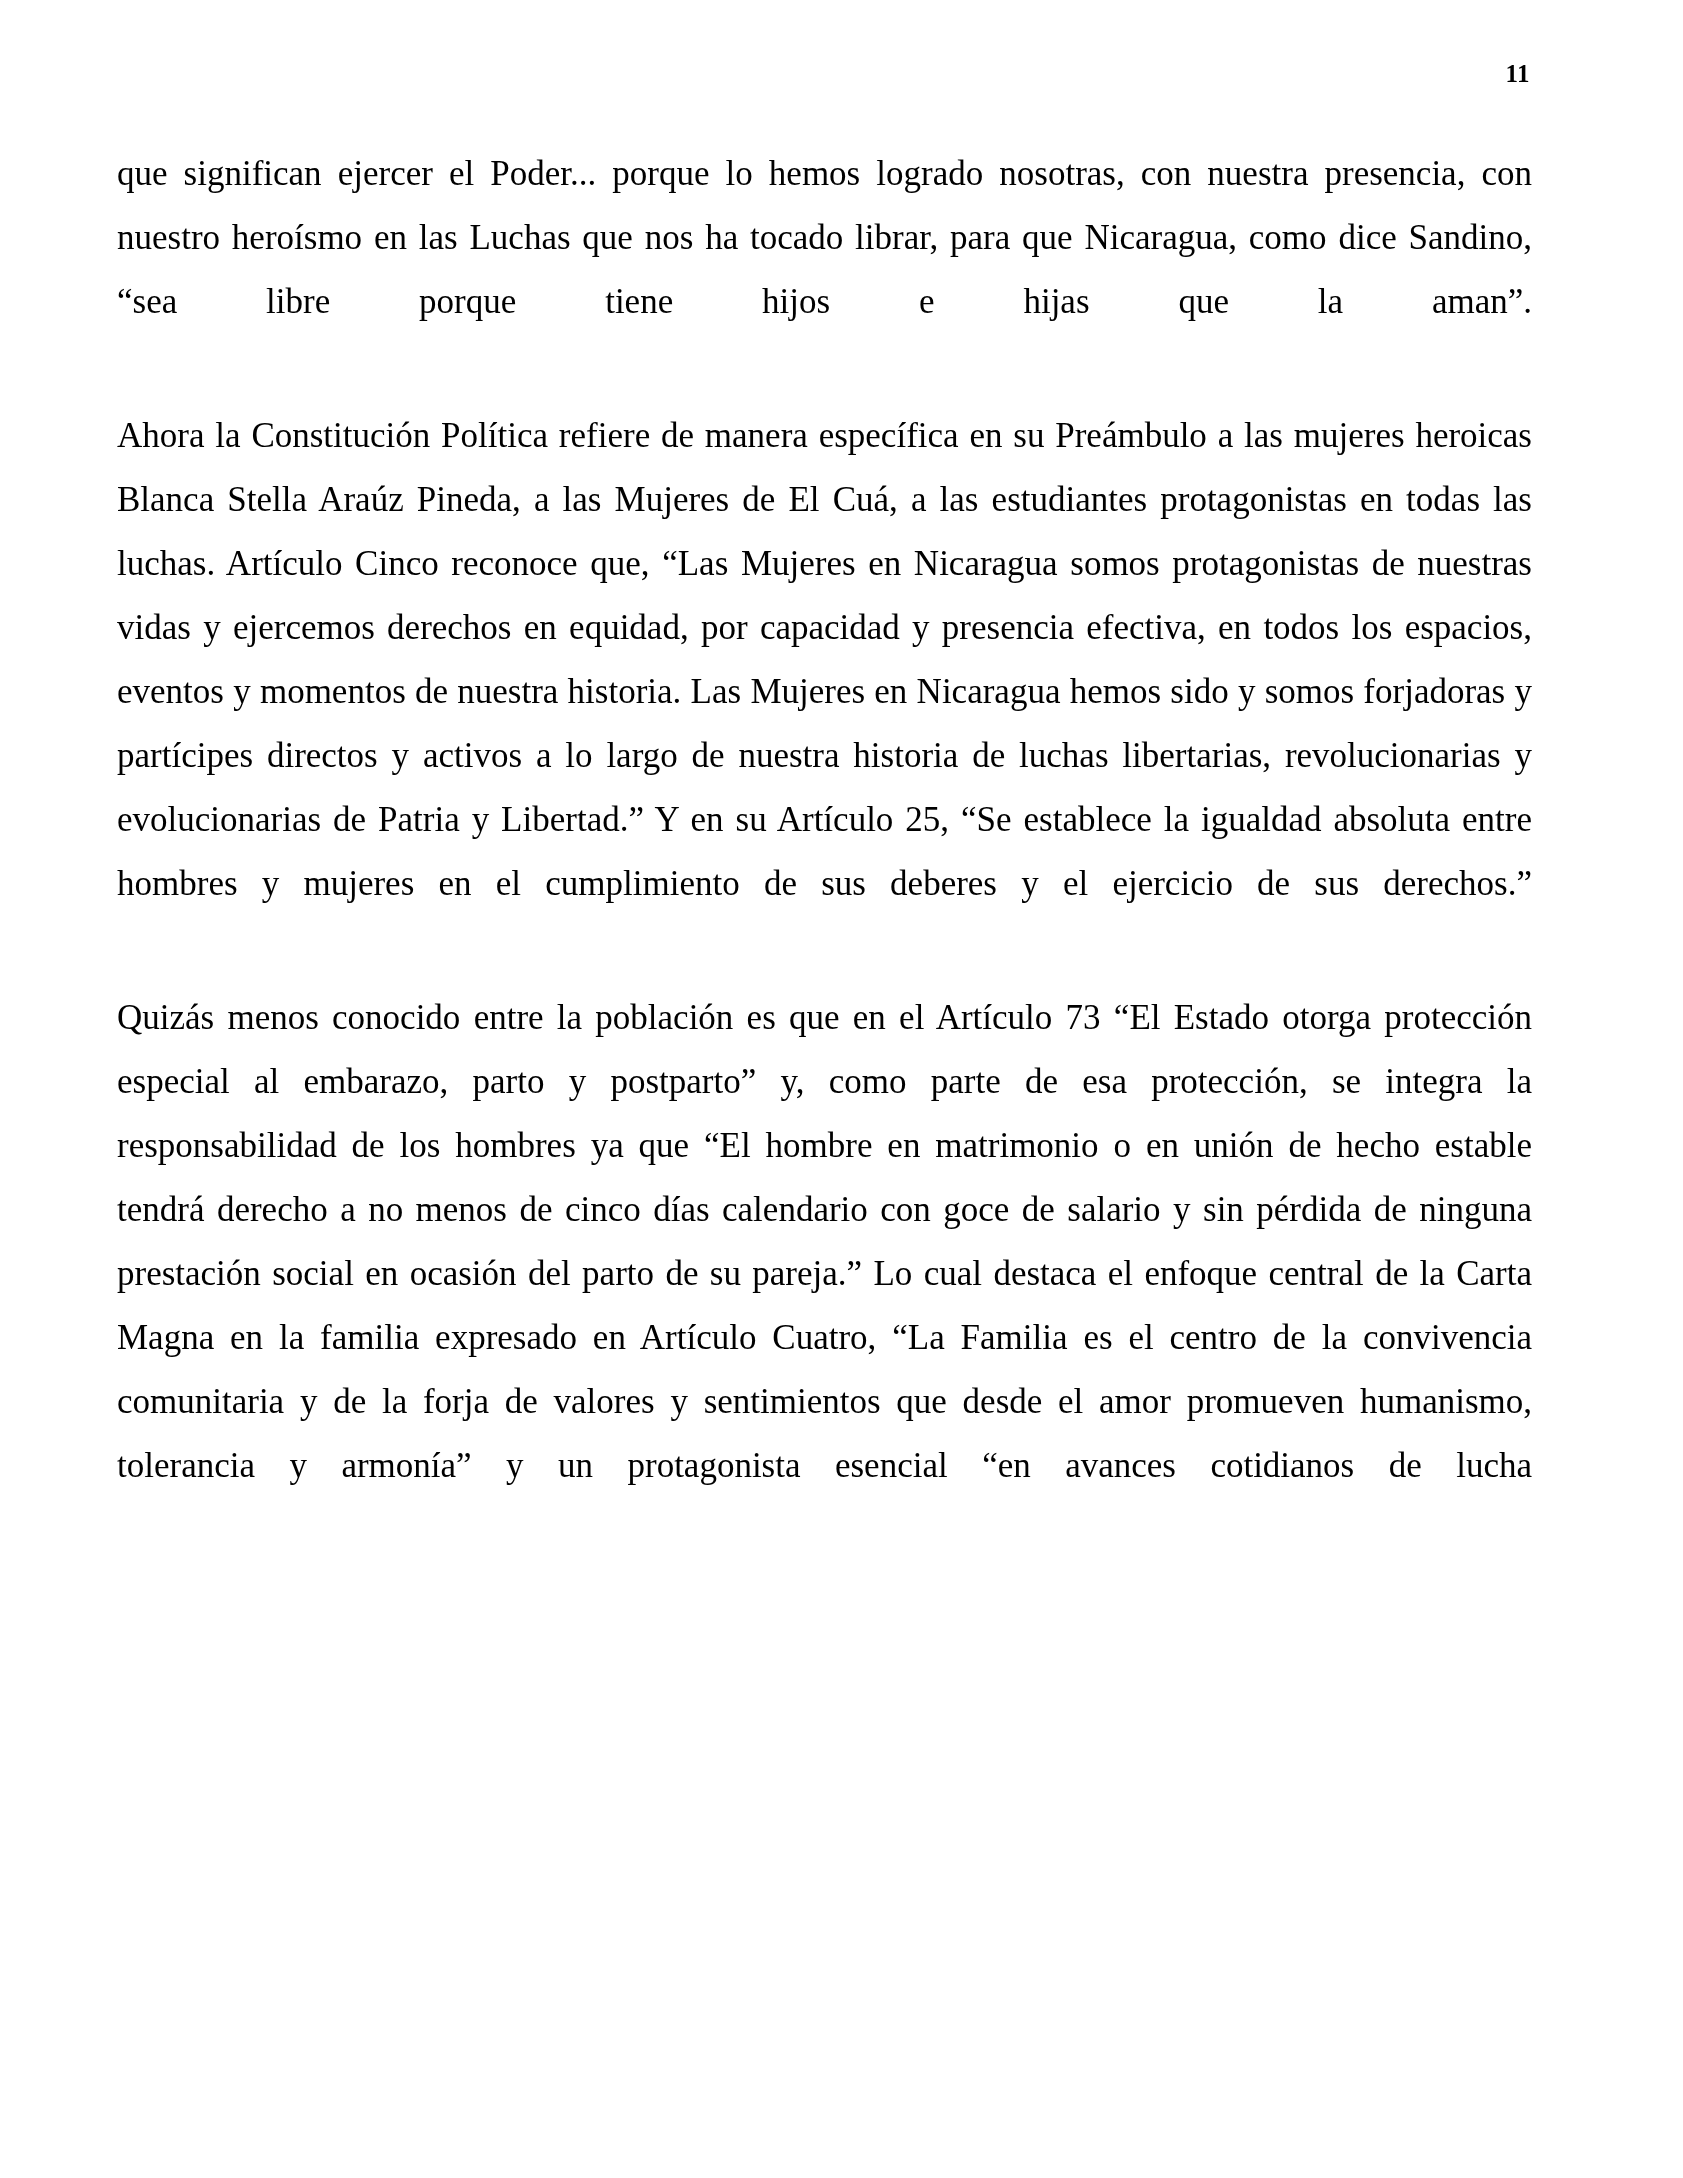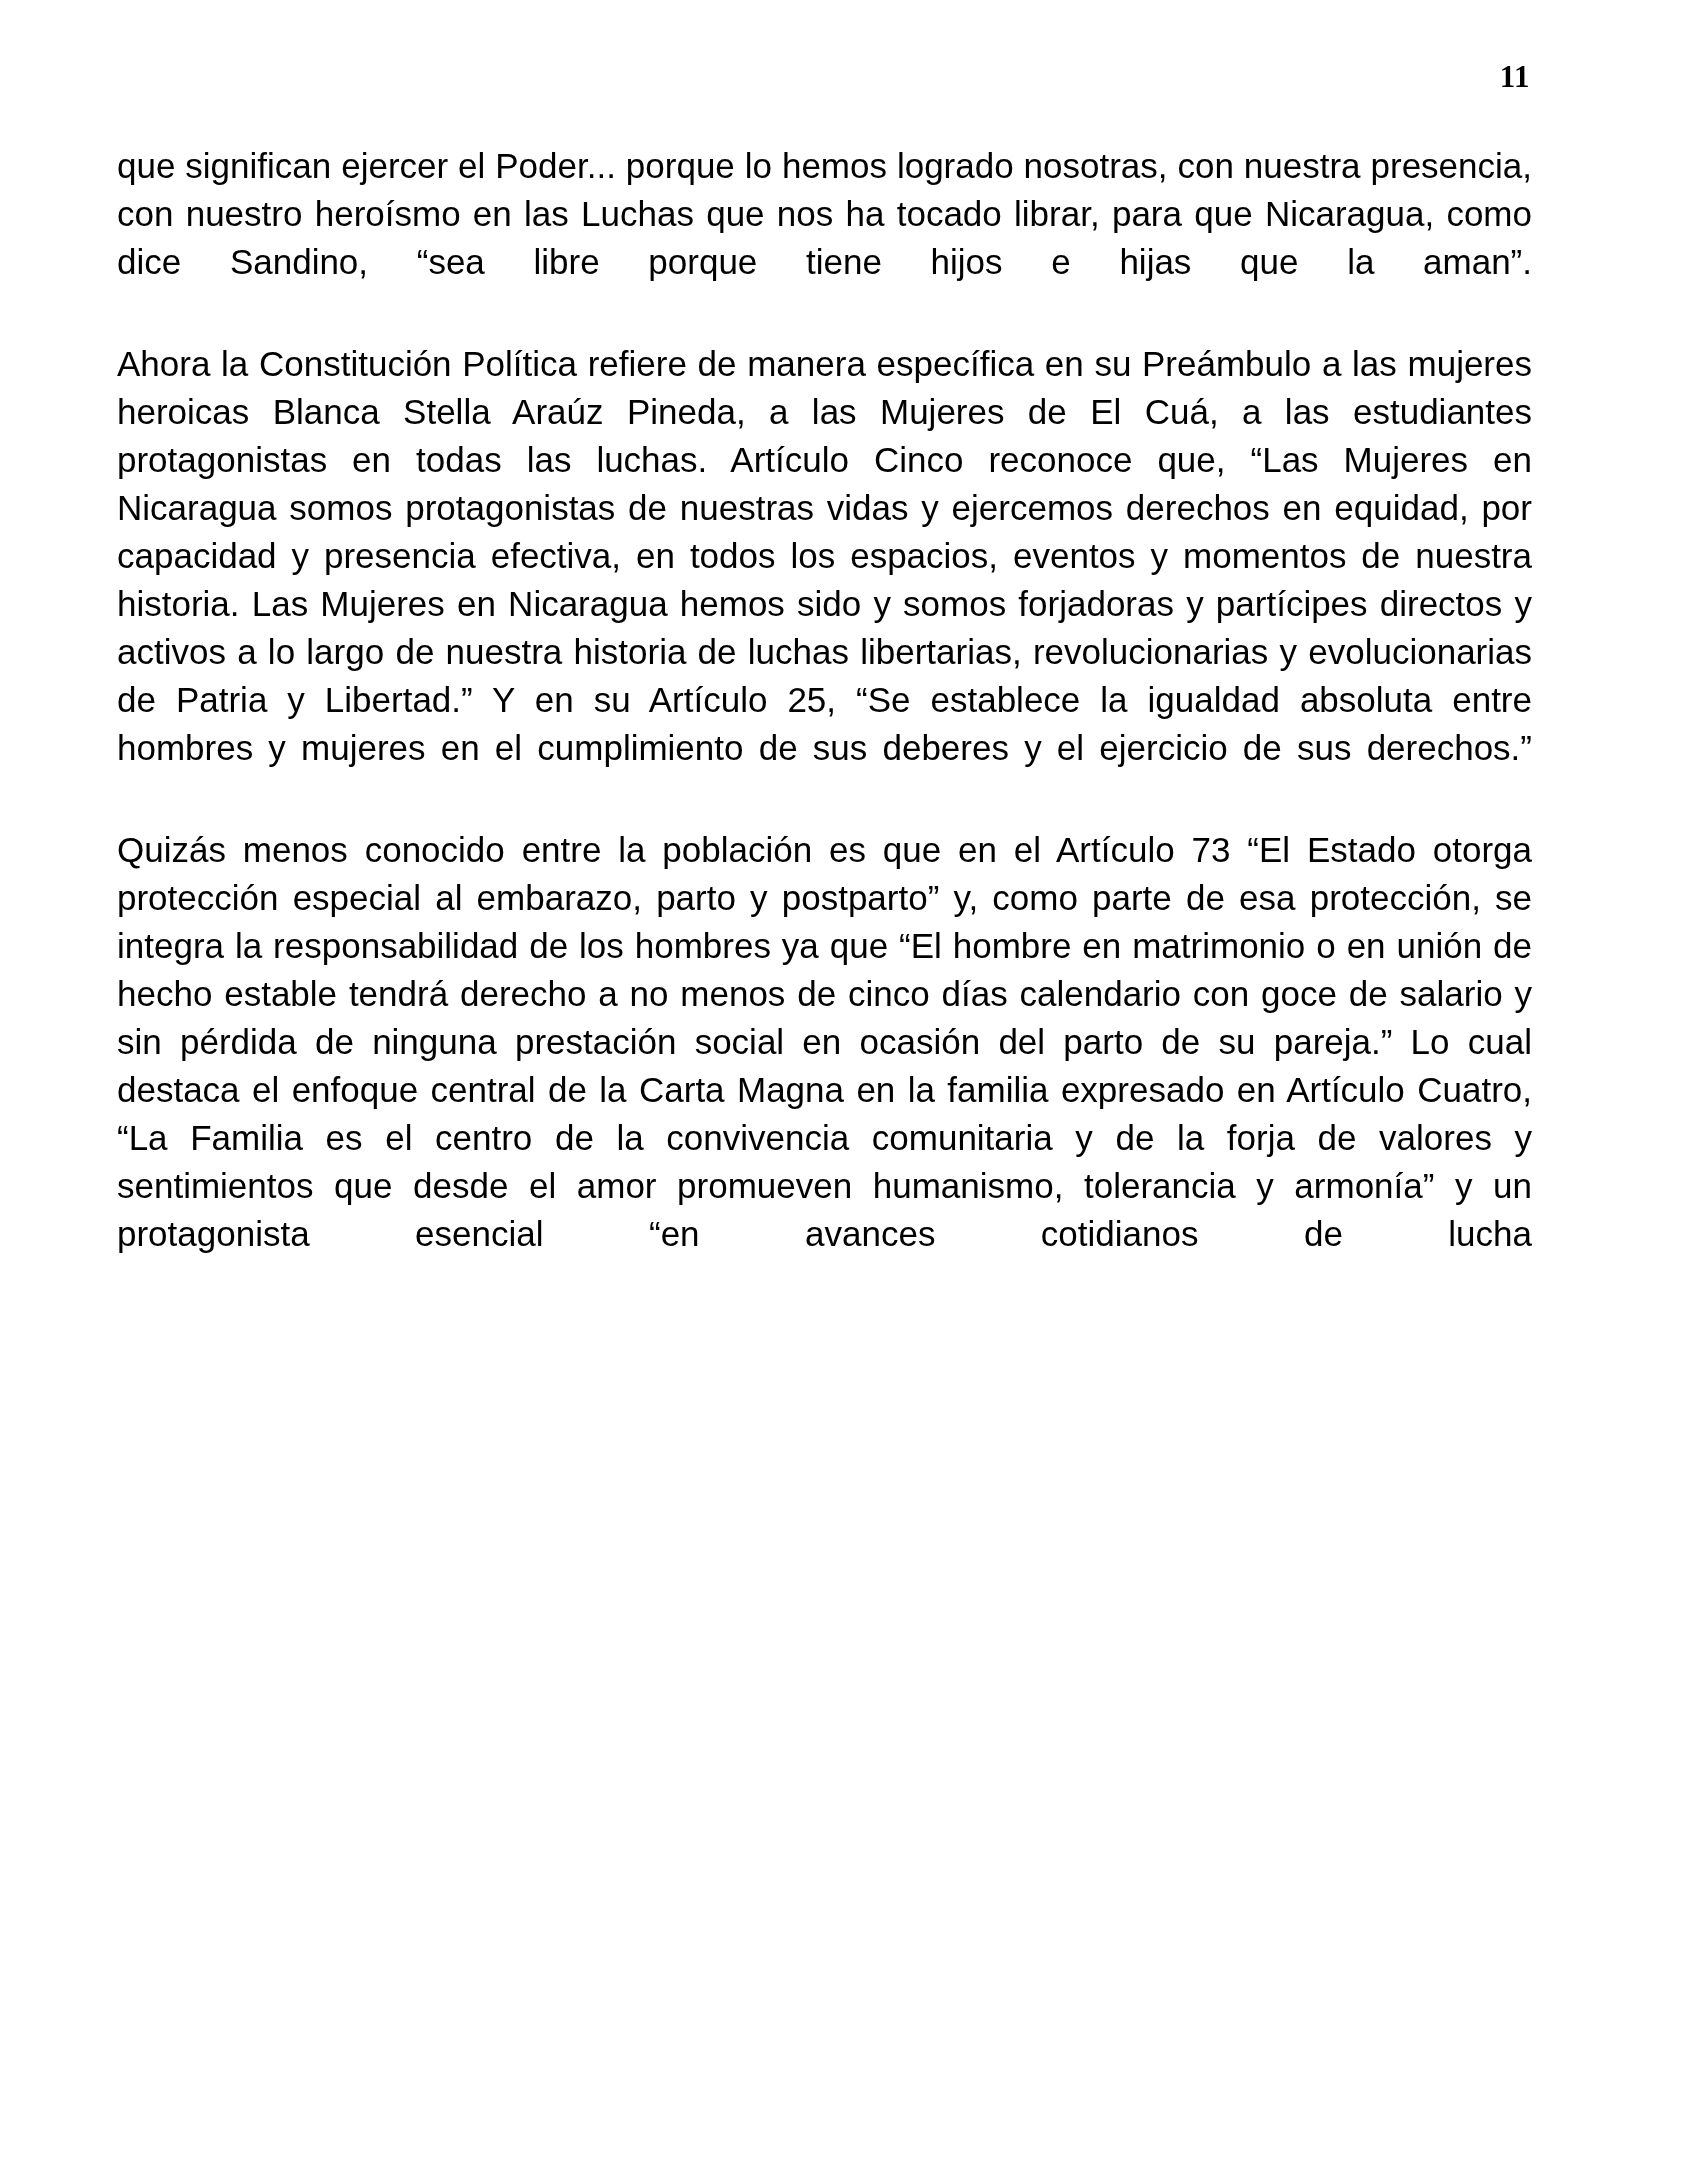--- a/index.html
+++ b/index.html
@@ -30,43 +30,43 @@
     top: 61px;
     left: 117px;
     width: 1413px;
     height: 46px;
     display: flex;
     align-items: flex-start;
     justify-content: flex-end;
   }
   .folio {
     font-family: "Liberation Serif", "DejaVu Serif", serif;
-    font-size: 31px;
+    font-size: 25px;
     font-weight: bold;
     line-height: 1;
     color: #000000;
     letter-spacing: 0.5px;
   }
 
   
   .text-column {
     position: absolute;
     top: 142px;
     left: 117px;
     width: 1415px;
   }
 
   .para {
     margin: 0 0 6px 0;
     font-size: 35px;
-    line-height: 48px;
+    line-height: 64px;
     text-align: justify;
     text-justify: inter-word;
     color: #000000;
-    font-family: Liberation Sans, sans-serif;
+    font-family: Liberation Serif, serif;
     hyphens: none;
     -webkit-hyphens: none;
     word-spacing: 0px;
   }
   .para:last-child {
     margin-bottom: 0;
   }
   
   .para::after {
     content: "";

